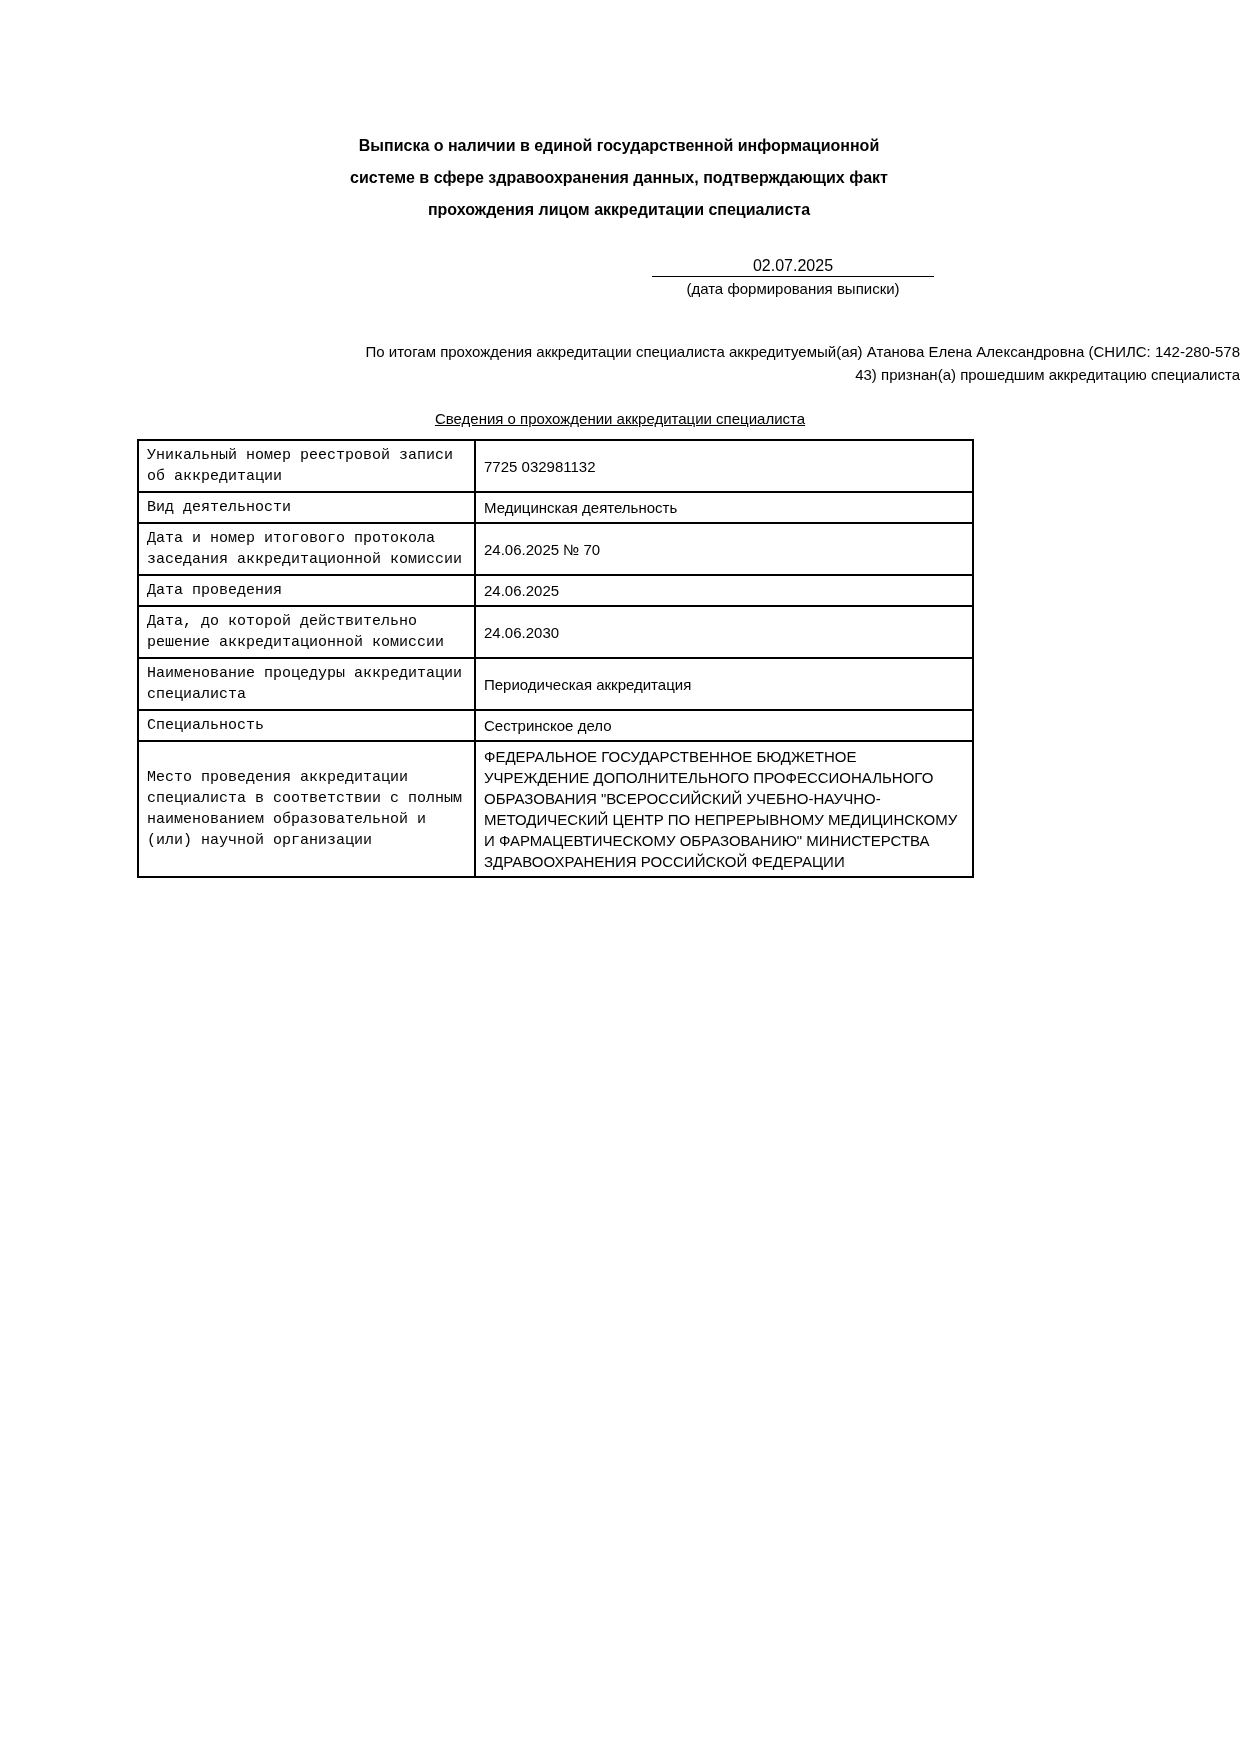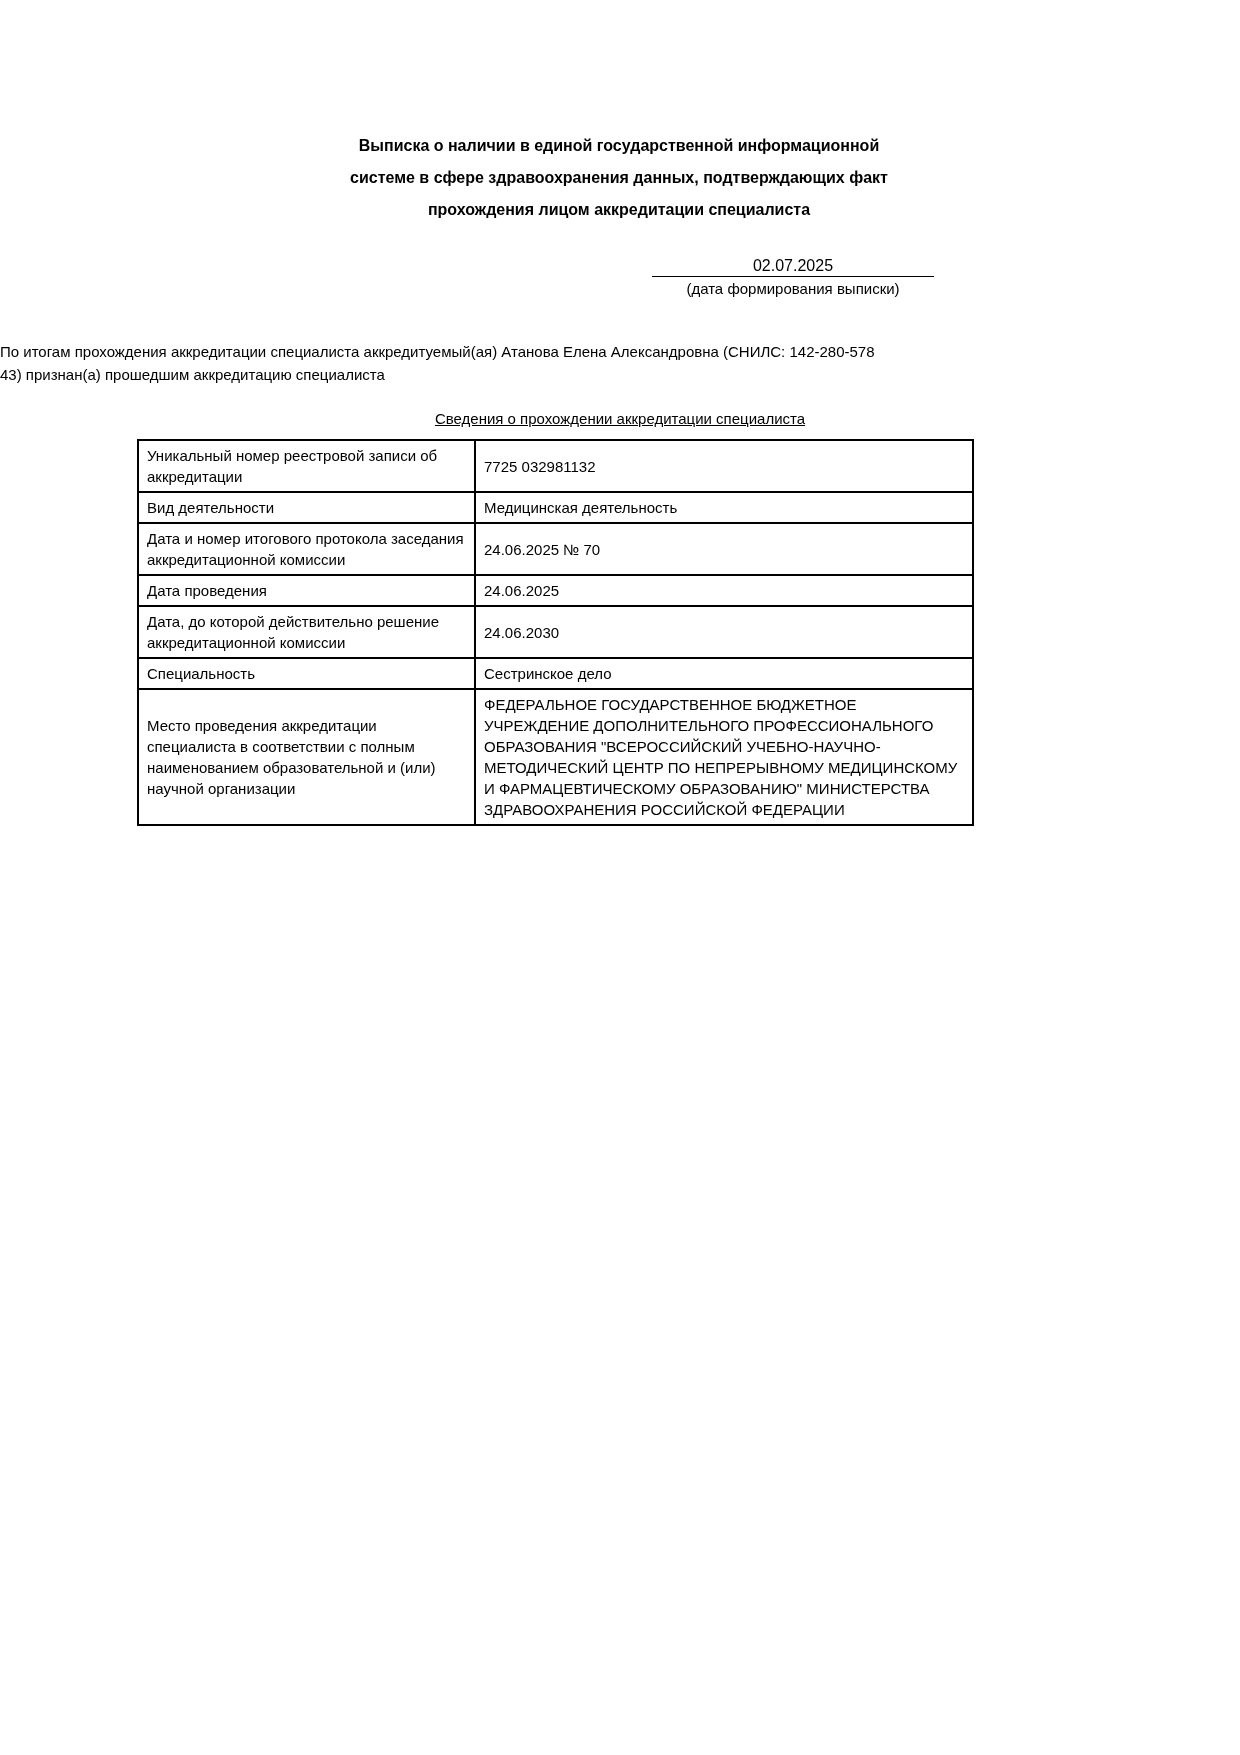--- a/index.html
+++ b/index.html
@@ -39,21 +39,21 @@
     line-height: 20px;
     border-bottom: 1px solid #000000;
   }
   .date-caption {
     font-size: 15px;
     line-height: 19px;
     padding-top: 2px;
   }
   .intro {
     margin: 42px 0 0 0;
-    text-align: left;
+    text-align: right;
     font-size: 15px;
     line-height: 23px;
   }
   .intro span { display: block; }
   .section-heading {
     margin: 24px 0 0 0;
     text-align: center;
     font-size: 15px;
     line-height: 18px;
     text-decoration: underline;
@@ -72,21 +72,21 @@
     width: 835px;
   }
   table.acc-table td {
     border: 2px solid #000000;
     font-size: 15px;
     line-height: 21px;
     padding: 4px 8px;
     vertical-align: middle;
     word-wrap: break-word;
   }
-  td.cell-label { width: 337px; }
+  td.cell-label { width: 337px; font-family: Liberation Mono, monospace; }
   td.cell-value { width: 498px; }
 </style>
 </head>
 <body>
 
 <div class="page">
 
   <h1 class="title">
     <span>Выписка о наличии в единой государственной информационной</span>
     <span>системе в сфере здравоохранения данных, подтверждающих факт</span>
@@ -122,20 +122,24 @@
       </tr>
       <tr>
         <td class="cell-label">Дата проведения</td>
         <td class="cell-value">24.06.2025</td>
       </tr>
       <tr>
         <td class="cell-label">Дата, до которой действительно решение аккредитационной комиссии</td>
         <td class="cell-value">24.06.2030</td>
       </tr>
       <tr>
+        <td class="cell-label">Наименование процедуры аккредитации специалиста</td>
+        <td class="cell-value">Периодическая аккредитация</td>
+      </tr>
+      <tr>
         <td class="cell-label">Специальность</td>
         <td class="cell-value">Сестринское дело</td>
       </tr>
       <tr>
         <td class="cell-label">Место проведения аккредитации специалиста в соответствии с полным наименованием образовательной и (или) научной организации</td>
         <td class="cell-value">ФЕДЕРАЛЬНОЕ ГОСУДАРСТВЕННОЕ БЮДЖЕТНОЕ УЧРЕЖДЕНИЕ ДОПОЛНИТЕЛЬНОГО ПРОФЕССИОНАЛЬНОГО ОБРАЗОВАНИЯ "ВСЕРОССИЙСКИЙ УЧЕБНО-НАУЧНО-МЕТОДИЧЕСКИЙ ЦЕНТР ПО НЕПРЕРЫВНОМУ МЕДИЦИНСКОМУ И ФАРМАЦЕВТИЧЕСКОМУ ОБРАЗОВАНИЮ" МИНИСТЕРСТВА ЗДРАВООХРАНЕНИЯ РОССИЙСКОЙ ФЕДЕРАЦИИ</td>
       </tr>
     </tbody>
   </table>
 

